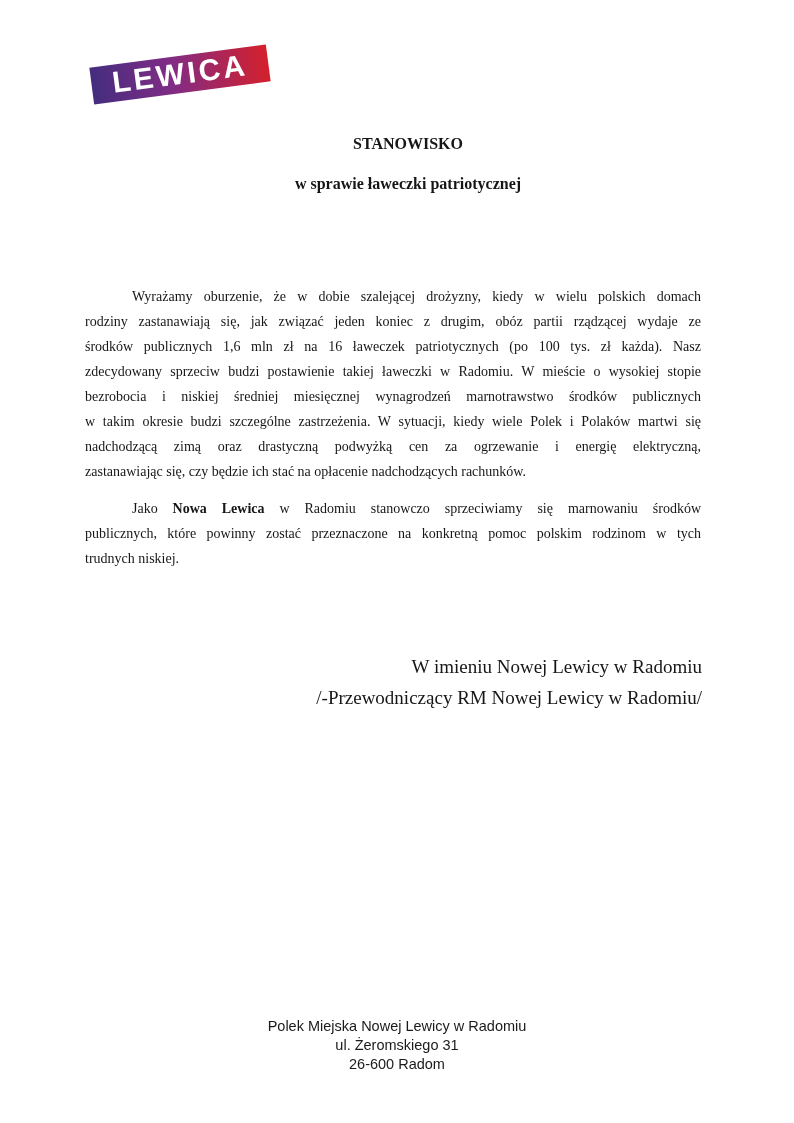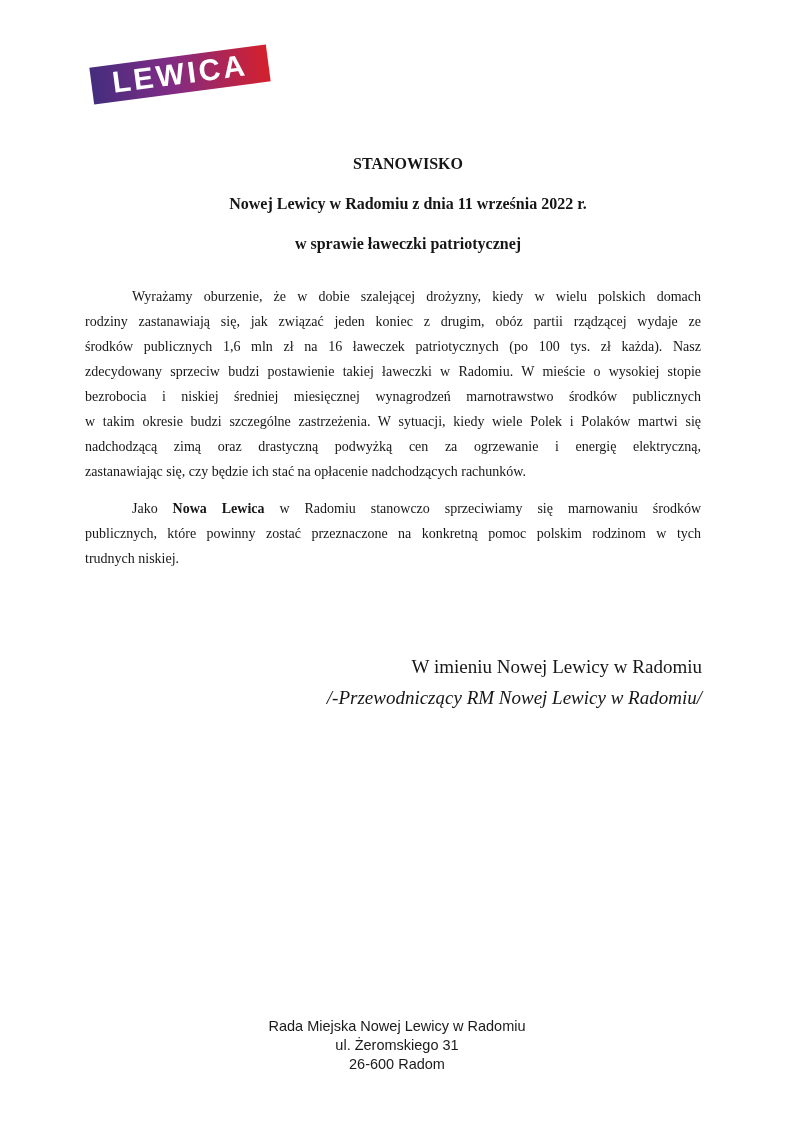--- a/index.html
+++ b/index.html
@@ -31,21 +31,21 @@
     font-weight: 700;
     font-size: 30px;
     letter-spacing: 3px;
     line-height: 1;
     padding-bottom: 2px;
   }
 
   
   .headings {
     position: absolute;
-    top: 144px;
+    top: 124px;
     left: 0;
     right: 0;
     text-align: center;
     margin-left: 22px;
   }
   .heading-line {
     font-weight: 700;
     font-size: 16px;
     line-height: 40px;
     height: 40px;
@@ -68,21 +68,21 @@
 
   
   .signature {
     position: absolute;
     top: 651px;
     right: 92px;
     text-align: right;
     font-size: 19px;
     line-height: 31px;
   }
-  .sig-italic { font-style: italic; }
+  .sig-italic { }
 
   
   .footer {
     position: absolute;
     top: 1017px;
     left: 0;
     right: 0;
     text-align: center;
     font-family: "Liberation Sans", "DejaVu Sans", sans-serif;
     font-size: 14.5px;
@@ -94,21 +94,20 @@
 <body>
 
 <div class="page">
 
   <div class="logo" style="background: linear-gradient(90deg, rgb(68, 45, 126) 0%, rgb(129, 44, 133) 45%, rgb(212, 32, 44) 100%);">
     <span class="logo-text" style="color: rgb(255, 255, 255);">LEWICA</span>
   </div>
 
   <div class="headings">
     <div class="heading-line">STANOWISKO</div>
-    <div class="heading-line">Nowej Lewicy w Radomiu z dnia 11 września 2022 r.</div>
     <div class="heading-line">w sprawie ławeczki patriotycznej</div>
   </div>
 
   <div class="body-text">
 
     <div class="para-1">
       <div class="ln just ind">Wyrażamy oburzenie, że w dobie szalejącej drożyzny, kiedy w wielu polskich domach</div>
       <div class="ln just">rodziny zastanawiają się, jak związać jeden koniec z drugim, obóz partii rządzącej wydaje ze</div>
       <div class="ln just">środków publicznych 1,6 mln zł na 16 ławeczek patriotycznych (po 100 tys. zł każda). Nasz</div>
       <div class="ln just">zdecydowany sprzeciw budzi postawienie takiej ławeczki w Radomiu. W mieście o wysokiej stopie</div>
@@ -125,18 +124,18 @@
     </div>
 
   </div>
 
   <div class="signature">
     <div>W imieniu Nowej Lewicy w Radomiu</div>
     <div class="sig-italic">/-Przewodniczący RM Nowej Lewicy w Radomiu/</div>
   </div>
 
   <div class="footer">
-    <div>Rada Miejska Nowej Lewicy w Radomiu</div>
+    <div>Polek Miejska Nowej Lewicy w Radomiu</div>
     <div>ul. Żeromskiego 31</div>
     <div>26-600 Radom</div>
   </div>
 
 </div>
 
 </body></html>

